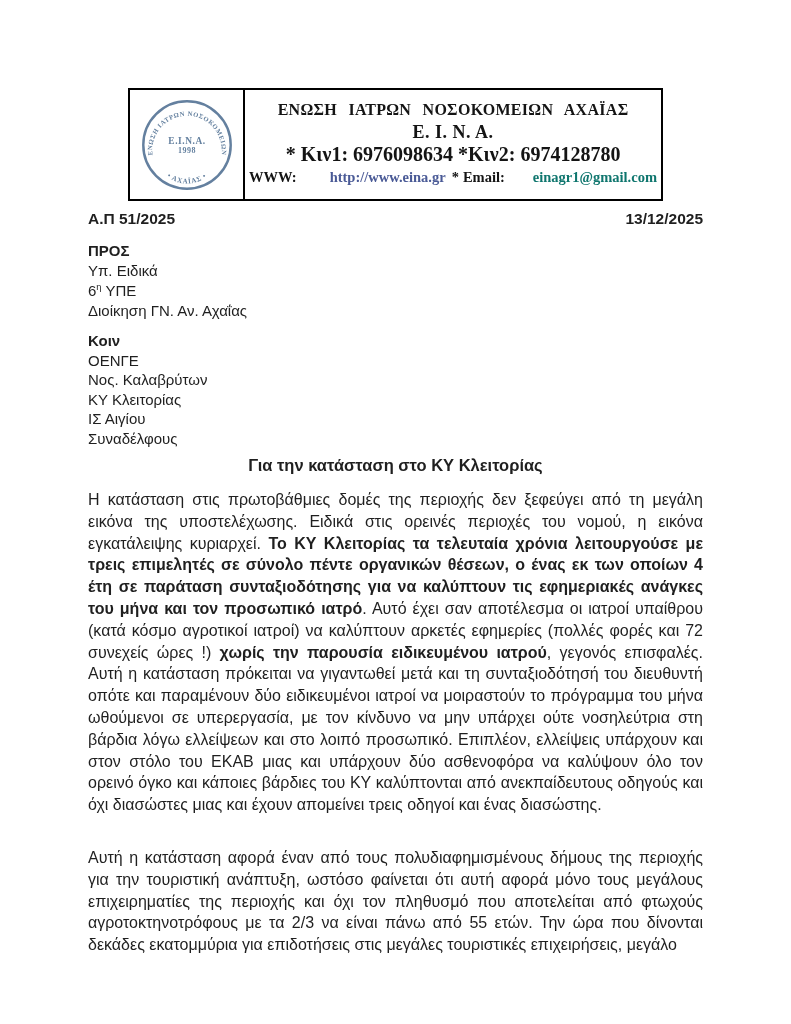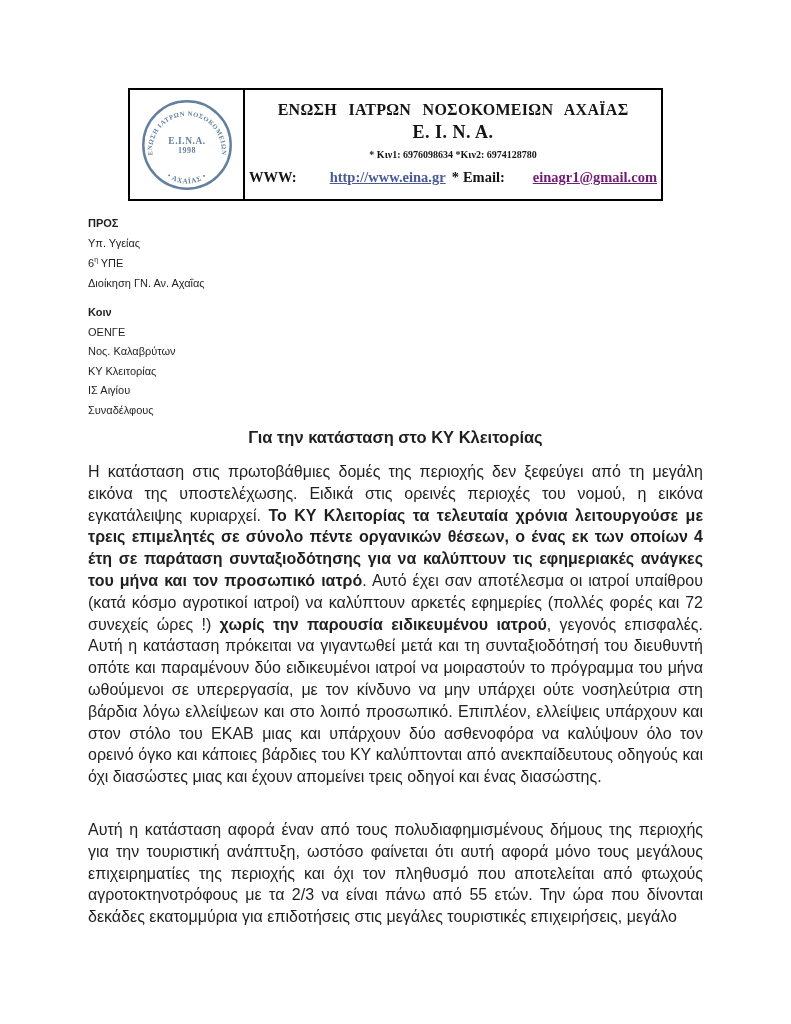--- a/index.html
+++ b/index.html
@@ -21,32 +21,32 @@
     padding: 4px 0;
   }
   .info-cell {
     flex: 1; text-align: center;
     font-family: "Liberation Serif", serif; font-weight: 700;
     padding: 8px 4px 10px; display: flex; flex-direction: column;
     justify-content: center; color: #141414;
   }
   .org-name  { font-size: 16px; line-height: 23px; letter-spacing: 0.3px; word-spacing: 7px; }
   .org-abbr  { font-size: 18px; line-height: 22px; letter-spacing: 0.5px; }
-  .phones    { font-size: 10px; line-height: 23px; }
+  .phones    { font-size: 20px; line-height: 23px; }
   .contact   { font-size: 14.5px; line-height: 23px; }
-  .link { color: #4a5a96; text-decoration: underline; cursor: pointer; padding-left: 28px; }
+  .link { color: #4a5a96; cursor: pointer; padding-left: 28px; }
   .contact .gap-l { margin-left: 5px; }
   .contact .sep   { margin: 0 4px 0 6px; }
   
   .meta-row {
     display: flex; justify-content: space-between;
     margin-top: 8px; font-weight: 700; font-size: 15.5px; line-height: 20px;
   }
   
-  .addr { font-size: 11px; }
+  .addr { font-size: 15px; }
   .addr .addr-label { font-weight: 700; }
   .to-block { margin-top: 12px; line-height: 20px; }
   .cc-block { margin-top: 10px; line-height: 19.5px; }
   
   .doc-title {
     margin-top: 6px; text-align: center; font-weight: 700; font-size: 16.5px;
     text-underline-offset: 3px; line-height: 22px;
   }
   .par {
     margin: 13px 0 0; text-align: justify;
@@ -77,30 +77,34 @@
         </text>
         <text x="50" y="48.5" text-anchor="middle" font-family="Liberation Serif, serif" font-size="10" font-weight="700" letter-spacing="0.6" fill="#64809f">Ε.Ι.Ν.Α.</text>
         <text x="50" y="58.5" text-anchor="middle" font-family="Liberation Serif, serif" font-size="8.5" font-weight="700" letter-spacing="0.6" fill="#64809f">1998</text>
       </svg>
     </div>
     <div class="info-cell">
       <div class="org-name">ΕΝΩΣΗ ΙΑΤΡΩΝ ΝΟΣΟΚΟΜΕΙΩΝ ΑΧΑΪΑΣ</div>
       <div class="org-abbr">Ε. Ι. Ν. Α.</div>
       <div class="phones">* Κιν1: 6976098634 *Κιν2: 6974128780</div>
       <div class="contact">
-        <span>WWW:</span><a class="link gap-l" style="color: rgb(74, 90, 150);">http://www.eina.gr</a><span class="sep">*</span><span>Email:</span><a class="link" style="color: #701a75;">einagr1@gmail.com</a>
+        <span>WWW:</span><a class="link gap-l" style="color: rgb(74, 90, 150);">http://www.eina.gr</a><span class="sep">*</span><span>Email:</span><a class="link" style="color: #0f766e;">einagr1@gmail.com</a>
       </div>
     </div>
   </div>
 
+  <div class="meta-row">
+    <span>Α.Π 51/2025</span>
+    <span>13/12/2025</span>
+  </div>
 
   <div class="addr to-block">
     <div class="addr-label">ΠΡΟΣ</div>
     <div>
-        <div>Υπ. Υγείας</div>
+        <div>Υπ. Ειδικά</div>
         <div><span>6</span><sup>η</sup><span> ΥΠΕ</span></div>
         <div>Διοίκηση ΓΝ. Αν. Αχαΐας</div>
       </div>
   </div>
 
   <div class="addr cc-block">
     <div class="addr-label">Κοιν</div>
     <div>
         <div>ΟΕΝΓΕ</div>
         <div>Νος. Καλαβρύτων</div>

